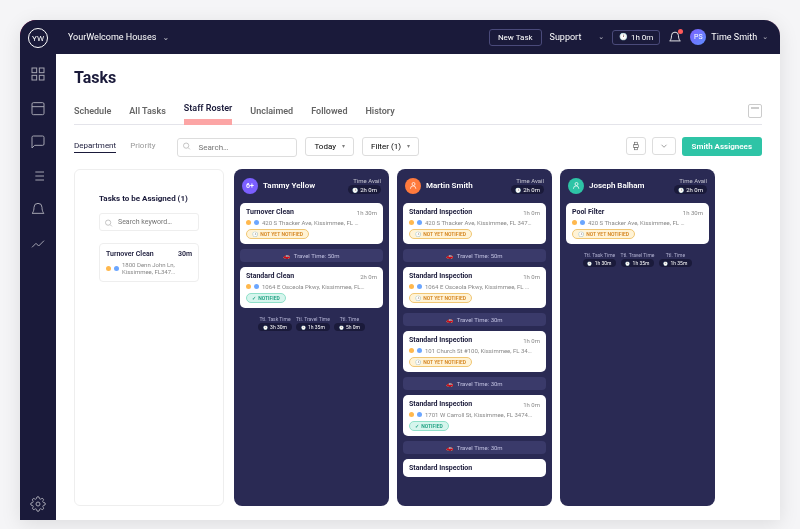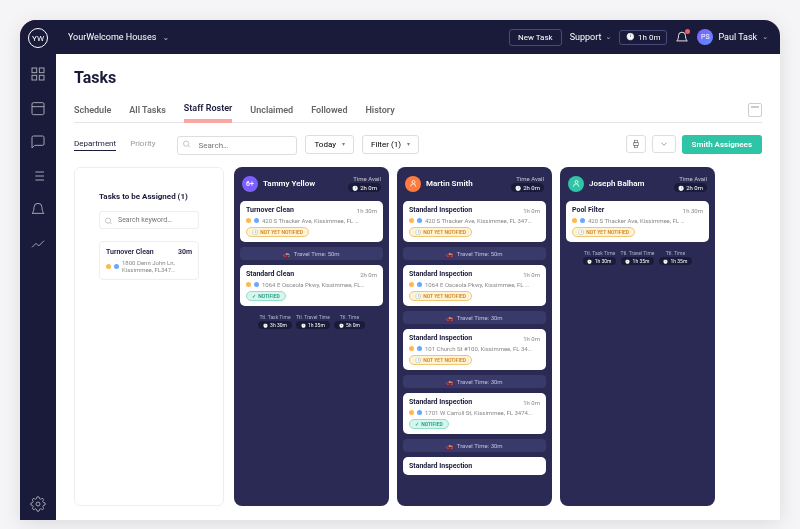--- a/index.html
+++ b/index.html
@@ -20,21 +20,21 @@
 .btn-time::before{content:"🕐";font-size:7px}
 .bell-icon{width:14px;height:14px;position:relative;cursor:pointer}
 .bell-icon svg{stroke:#fff;fill:none;stroke-width:1.5}
 .bell-dot{position:absolute;top:-1px;right:-1px;width:5px;height:5px;background:#ff5a5a;border-radius:50%}
 .user{display:flex;align-items:center;gap:5px;color:#fff;font-size:9px;cursor:pointer}
 .avatar{width:16px;height:16px;border-radius:50%;background:linear-gradient(135deg,#7b5fff,#5f8fff);display:flex;align-items:center;justify-content:center;font-size:7px;color:#fff}
 .content{flex:1;padding:14px 18px;overflow:hidden;display:flex;flex-direction:column}
 .page-title{font-size:16px;font-weight:700;color:#1a1a3a;margin-bottom:10px}
 .tabs{display:flex;align-items:center;gap:18px;border-bottom:1px solid #e4e4ea;font-size:9px;color:#666;position:relative}
 .tab{padding:6px 0;cursor:pointer;font-weight:600}
-.tab.active{color:#1a1a3a;border-bottom:4px solid #fca5a5;margin-bottom:-1px}
+.tab.active{color:#1a1a3a;border-bottom:6px solid #fca5a5;margin-bottom:-1px}
 .cal-icon{margin-left:auto;width:14px;height:14px;border:1px solid #ccc;border-radius:2px;cursor:pointer;position:relative}
 .cal-icon::before{content:"";position:absolute;top:2px;left:2px;right:2px;height:2px;background:#ccc}
 .filters{display:flex;align-items:center;gap:8px;margin-top:10px}
 .subtabs{display:flex;gap:14px;font-size:8px;color:#999;margin-right:14px}
 .subtab{cursor:pointer;padding:2px 0}
 .subtab.active{color:#1a1a3a;border-bottom:1.5px solid #1a1a3a}
 .search{position:relative}
 .search input{width:120px;padding:4px 6px 4px 20px;font-size:8px;border:1px solid #ddd;border-radius:3px}
 .search-icon{position:absolute;left:5px;top:50%;transform:translateY(-50%);width:9px;height:9px;opacity:.5}
 .dropdown{border:1px solid #ddd;padding:4px 8px;font-size:8px;border-radius:3px;display:flex;align-items:flex-start;gap:6px;cursor:pointer;background:#fff}
@@ -121,34 +121,34 @@
   </div>
 
   <div class="main">
     <div class="topbar">
       <div class="topbar-left">
         <span>YourWelcome Houses</span>
         <span class="chev">⌄</span>
       </div>
       <div class="topbar-right">
         <button class="btn-outline">New Task</button>
-        <span style="color:#fff;font-size:9px;display:flex;align-items:center;gap:4px;cursor:pointer">
+        <span style="color:#fff;font-size:9px;display:flex;align-items:center;gap:17px;cursor:pointer">
               <span>Support</span>
               <span style="font-size:7px;opacity:.7">⌄</span>
             </span>
         <span class="btn-time">1h 0m</span>
         <div class="bell-icon">
           <svg viewBox="0 0 24 24" width="14" height="14">
                 <path d="M6 8a6 6 0 0 1 12 0c0 7 3 9 3 9H3s3-2 3-9"></path>
               </svg>
           <div class="bell-dot"></div>
         </div>
         <div class="user">
           <div class="avatar">PS</div>
-          <span>Paul Task</span>
+          <span>Time Smith</span>
           <span style="font-size:7px;opacity:.7">⌄</span>
         </div>
       </div>
     </div>
 
     <div class="content">
       <div class="page-title">Tasks</div>
 
       <div class="tabs">
         <div class="tab">Schedule</div>

